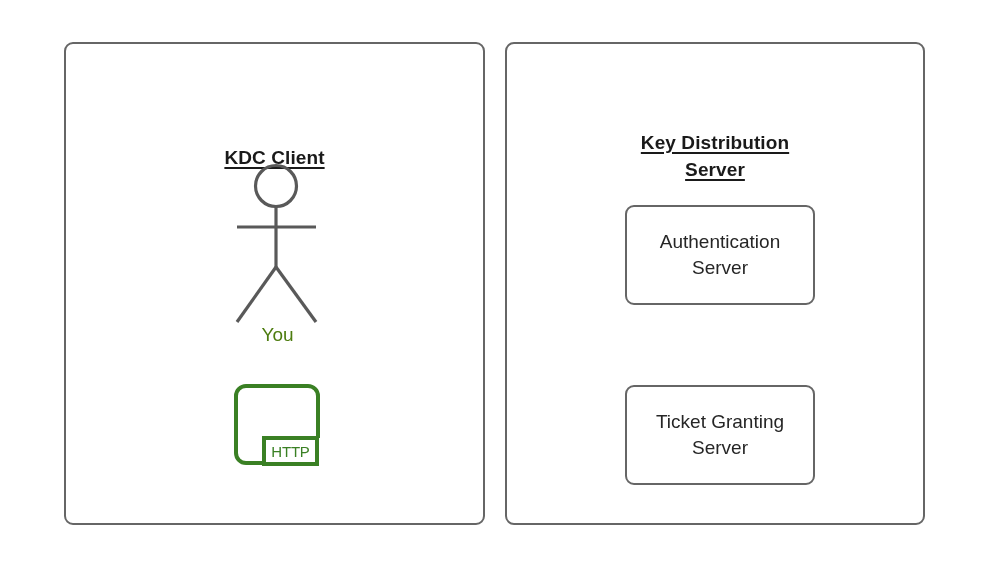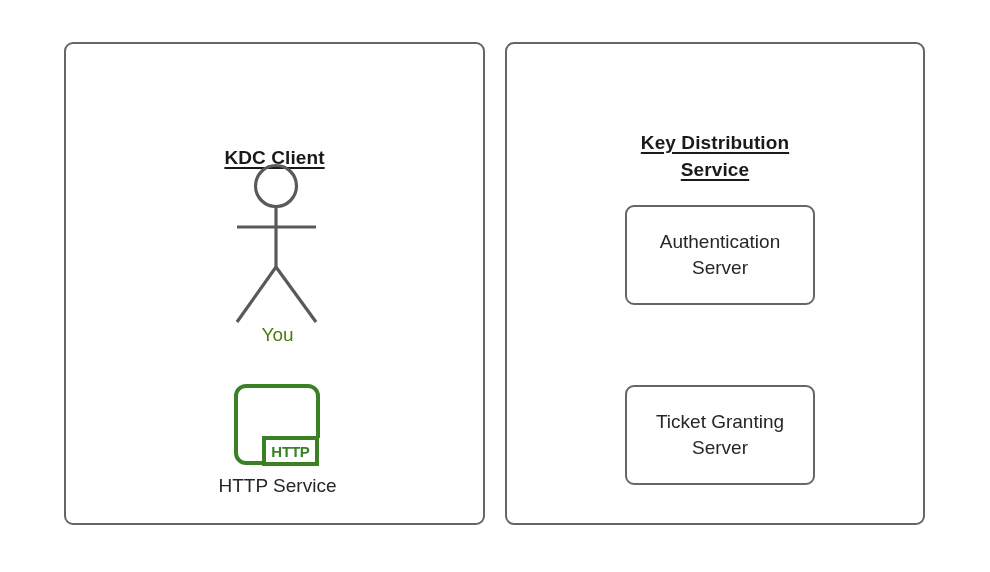--- a/index.html
+++ b/index.html
@@ -99,21 +99,21 @@
   .http-badge-text {
     position: absolute;
     left: 264px;
     top: 438px;
     width: 53px;
     height: 26px;
     display: flex;
     align-items: center;
     justify-content: center;
     font-size: 15px;
-    font-weight: bold;
+    font-weight: normal;
     color: #3a8024;
     letter-spacing: -0.2px;
     pointer-events: none;
   }
   .service-label {
     position: absolute;
     left: 185px;
     top: 473px;
     width: 185px;
     text-align: center;
@@ -177,27 +177,26 @@
   <div class="http-icon">
     <svg width="94" height="90" viewBox="0 0 94 90" xmlns="http://www.w3.org/2000/svg">
 
       <path d="M 88 58 L 88 16 A 10 10 0 0 0 78 6 L 16 6 A 10 10 0 0 0 6 16 L 6 73 A 10 10 0 0 0 16 83 L 34 83" fill="none" stroke="#3a8024" stroke-width="4" stroke-linecap="butt" stroke-linejoin="round"></path>
 
       <rect x="34" y="58" width="53" height="26" fill="#ffffff" stroke="#3a8024" stroke-width="4"></rect>
     </svg>
   </div>
   <div class="http-badge-text">HTTP</div>
 
-  <div class="service-label">HTTP Service</div>
 
   <div class="panel" id="panel-kdc">
 
     <div class="panel-title" id="title-kdc">
       <span>Key Distribution</span><br>
-      <span>Service</span>
+      <span>Server</span>
     </div>
   </div>
 
   <div class="server-box" id="box-tgs-server">
     <span>Ticket Granting Server</span>
   </div>
 
   <div class="server-box" id="box-auth-server">
     <span>Authentication Server</span>
   </div>

